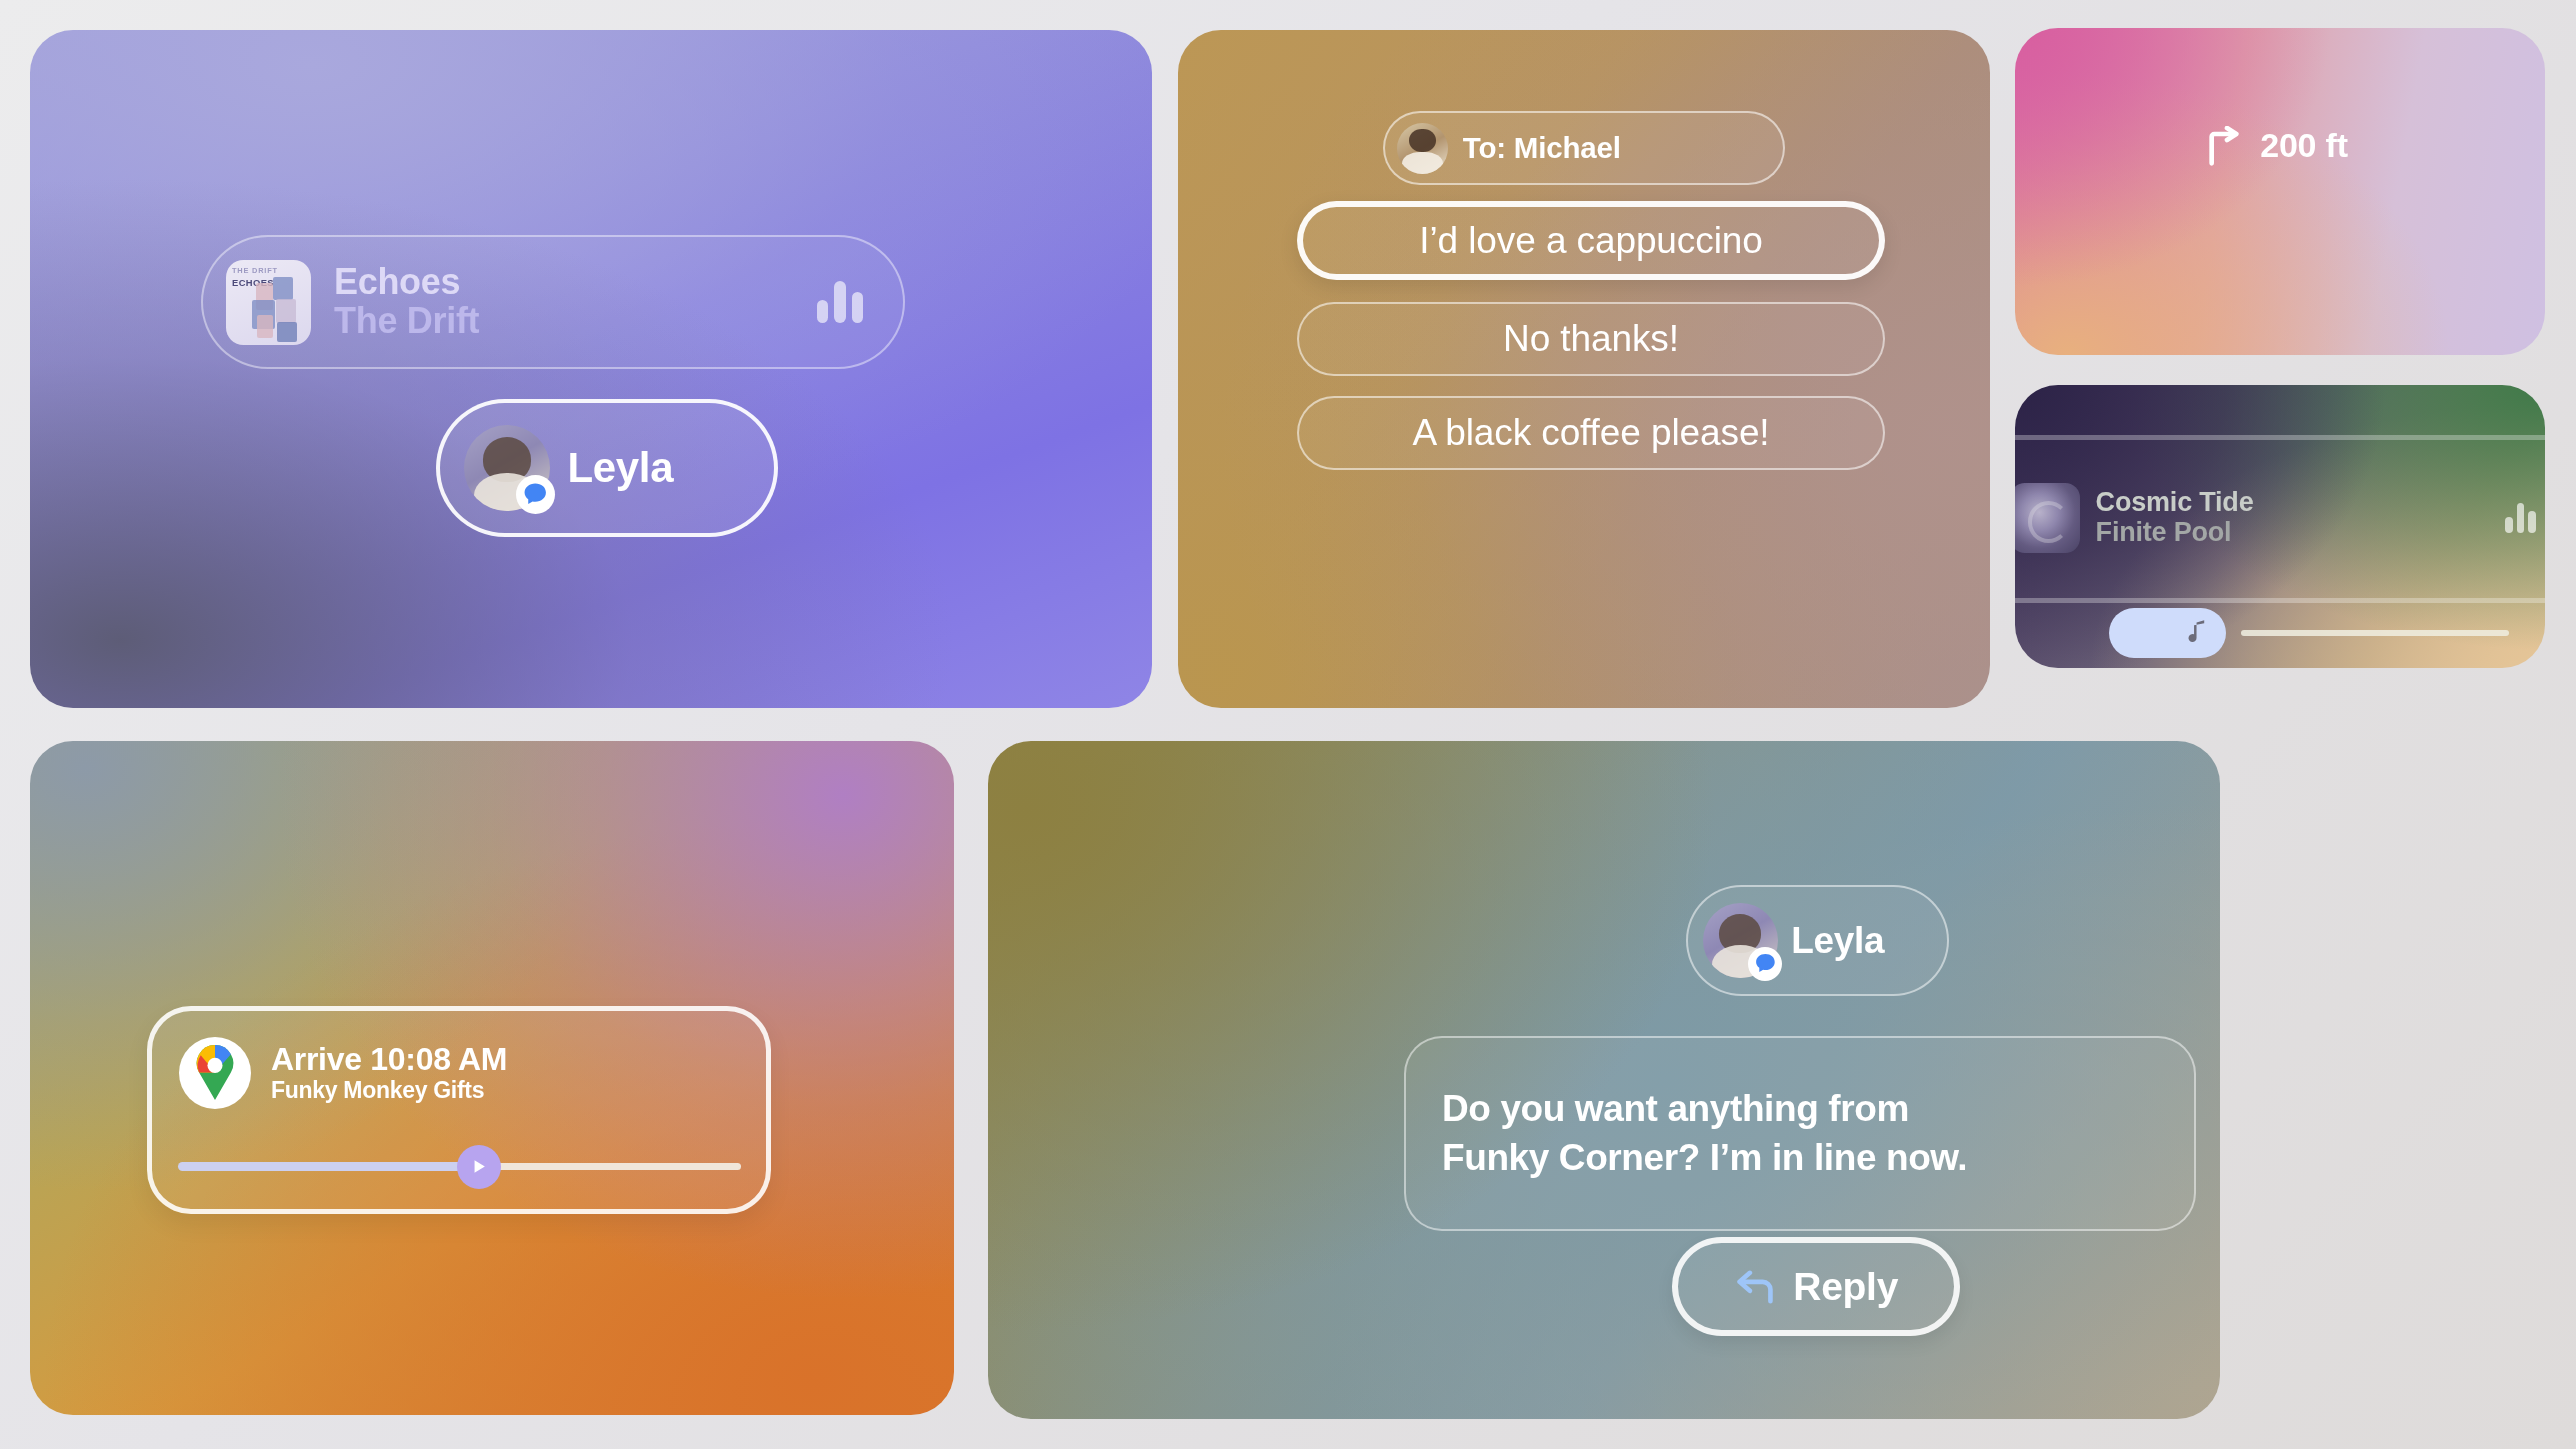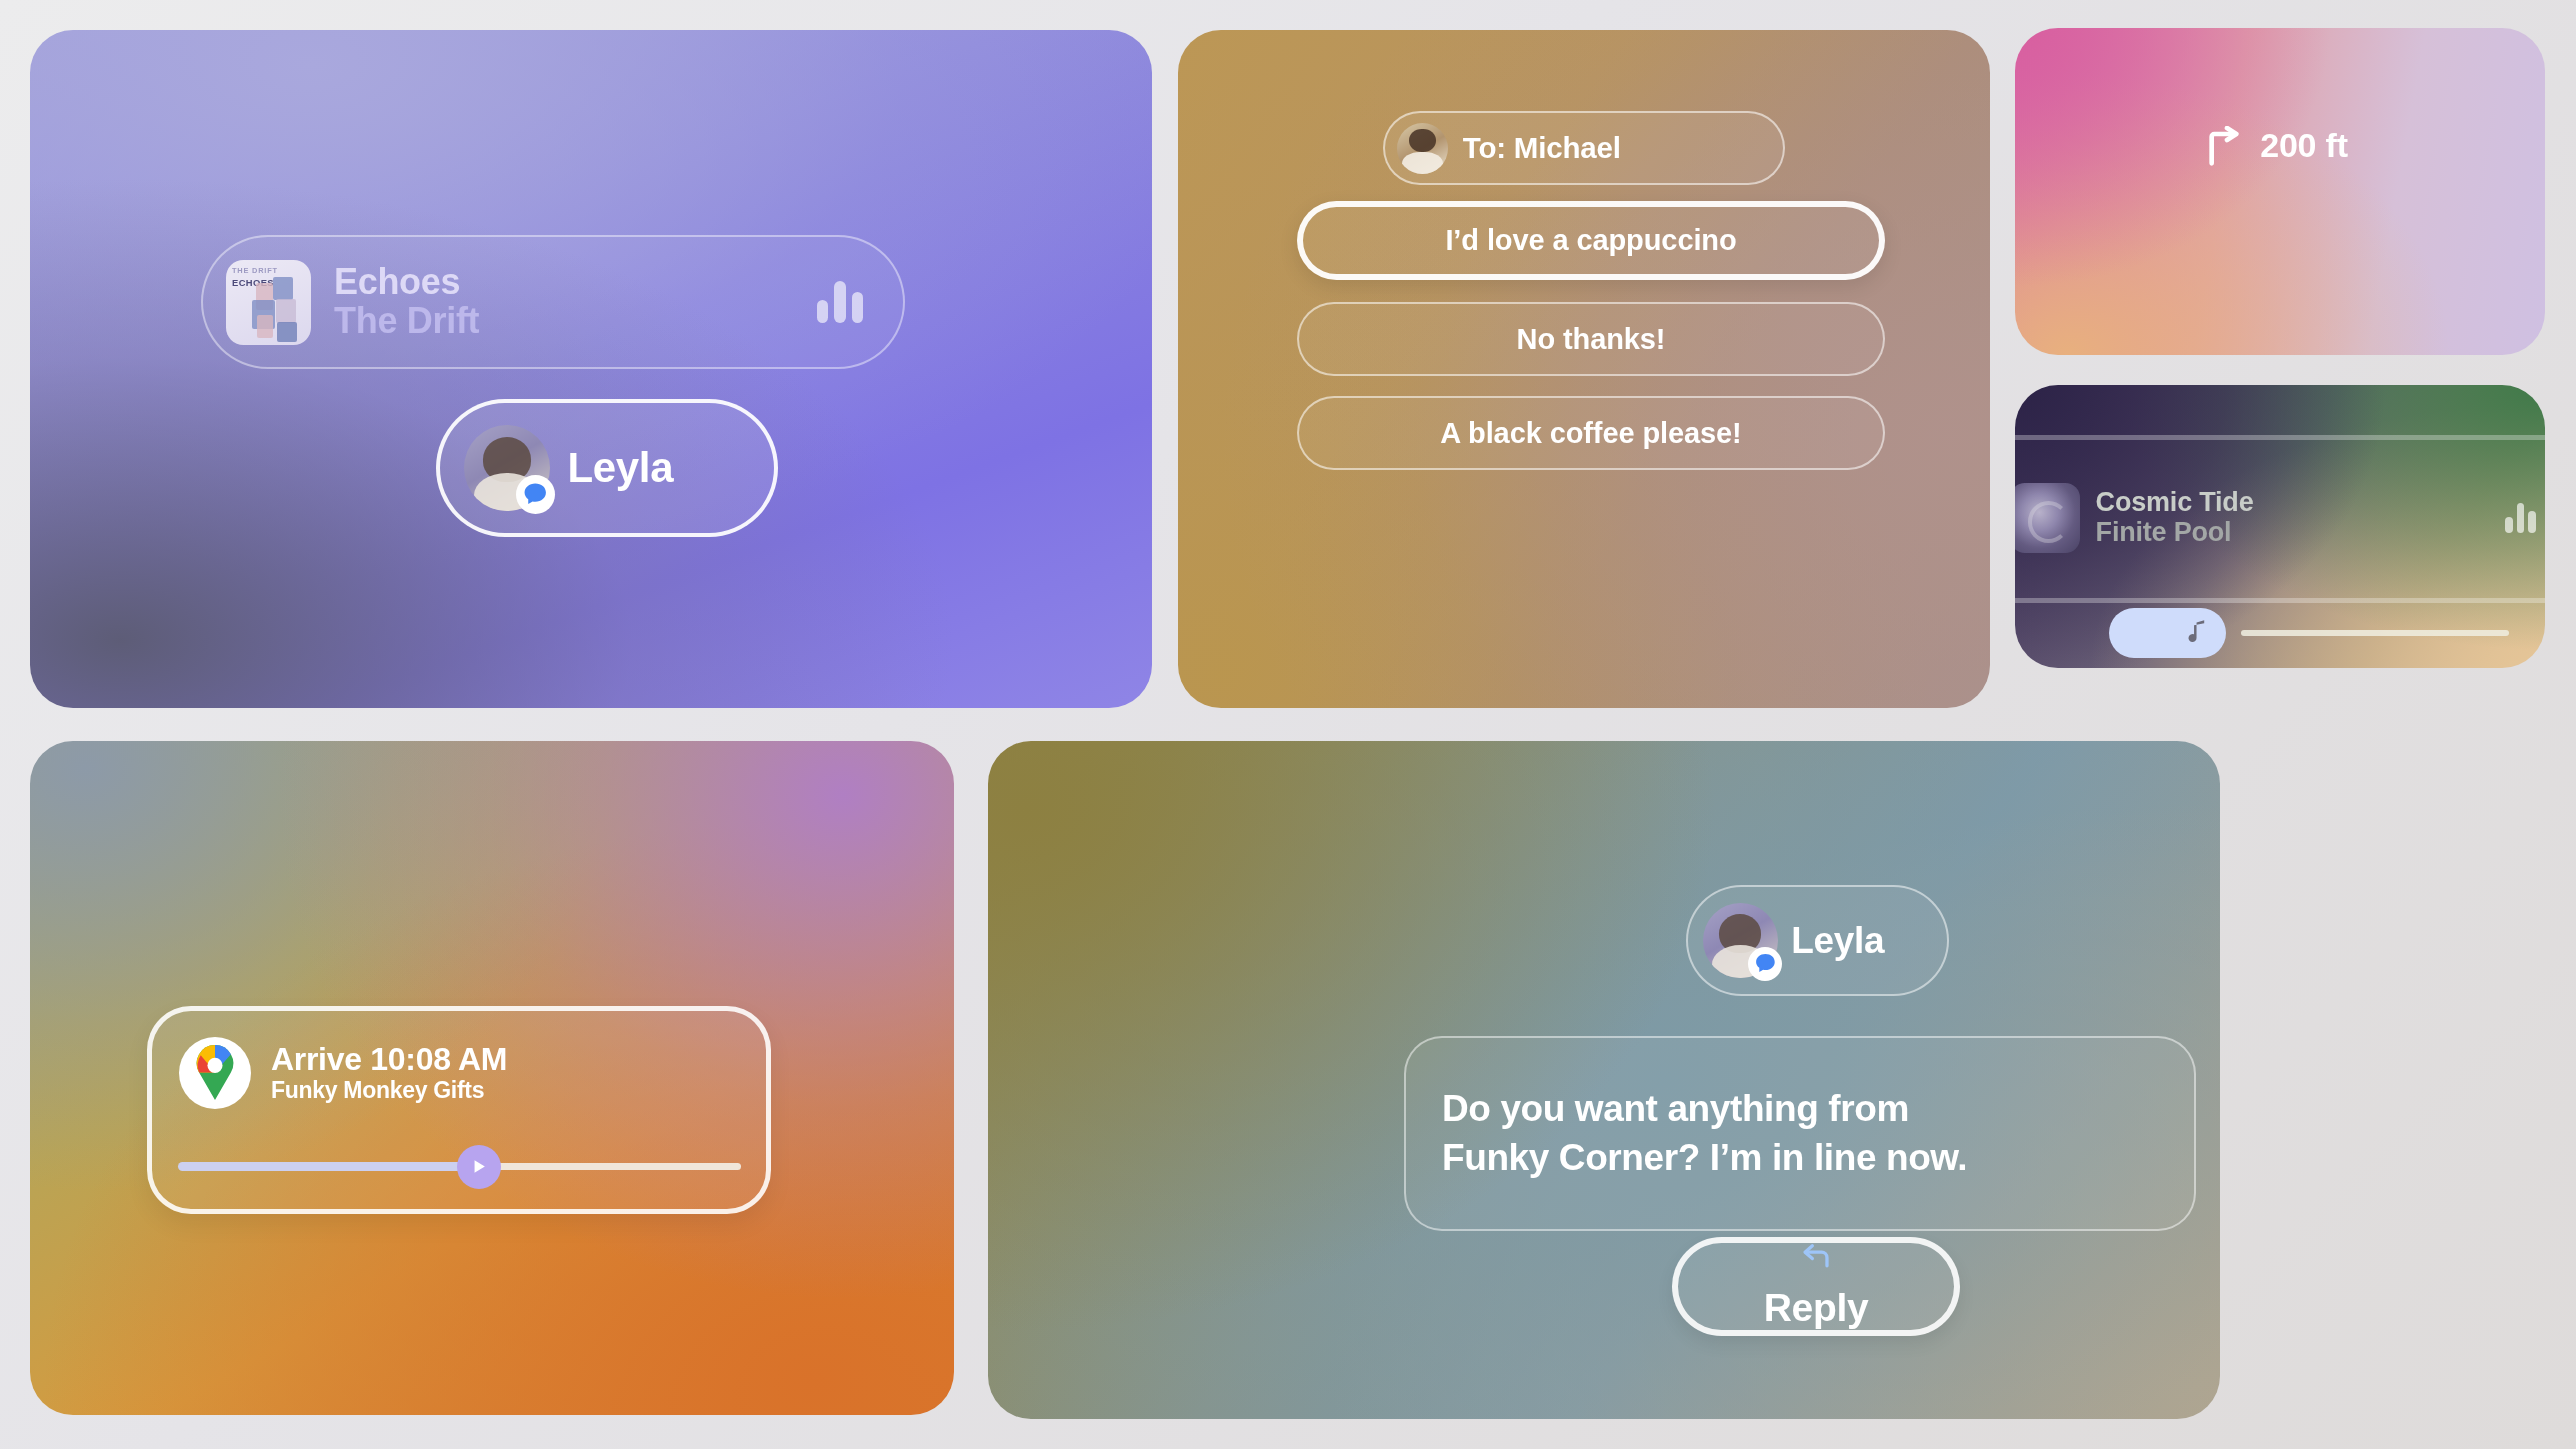--- a/index.html
+++ b/index.html
@@ -130,21 +130,21 @@
   }
   .to-chip .m-face::before{ content:""; position:absolute; left:24%; top:12%; width:52%; height:46%;
     border-radius:48%; background:#4a3528; opacity:.88; }
   .to-chip .m-face::after{ content:""; position:absolute; left:10%; top:58%; width:80%; height:50%;
     border-radius:45% 45% 0 0; background:#f2ece1; opacity:.92; }
   .to-label { font-size:29.5px; font-weight:700; color:#fff; letter-spacing:-0.2px; }
 
   .opt {
     position:absolute; left:119px; width:588px; height:74px;
     border-radius:40px; display:flex; align-items:center; justify-content:center;
-    color:#fff; font-size:29px; font-weight:700; letter-spacing:-0.1px;
+    color:#fff; font-size:37px; font-weight:400; letter-spacing:-0.1px;
   }
   .opt.sel { border:6px solid rgba(255,255,255,0.95); background: rgba(255,255,255,0.06);
              height:79px; box-shadow: 0 6.7px 20px rgba(0,0,0,0.10); }
   .opt.plain { border:2px solid rgba(255,255,255,0.55); background: rgba(255,255,255,0.05); }
   #opt-0 { top: 171px; }
   #opt-1 { top: 272px; }
   #opt-2 { top: 366px; }
 
   
   .nav-row {
@@ -211,21 +211,20 @@
     background: rgba(255,255,255,0.055);
     display:flex; align-items:center; padding:0 36px;
   }
   .bubble-text { font-size:37px; font-weight:700; color:#fff; line-height:1.3; letter-spacing:-0.4px; }
   .reply-btn {
     position:absolute; left:684px; top:496px; width:288px; height:99px;
     border:6.7px solid rgba(255,255,255,0.88); border-radius:54px;
     background: rgba(255,255,255,0.07);
     display:flex; align-items:center; justify-content:center; gap:17.4px;
     box-shadow: 0 8px 17.4px rgba(0,0,0,0.08);
-    flex-direction: column;
   }
   .reply-label { font-size:39px; font-weight:700; color:#fff; letter-spacing:-0.3px; }
 </style>
 </head>
 <body>
 
 <div class="stage">
 
   <div class="card" id="card-music-main">
 

